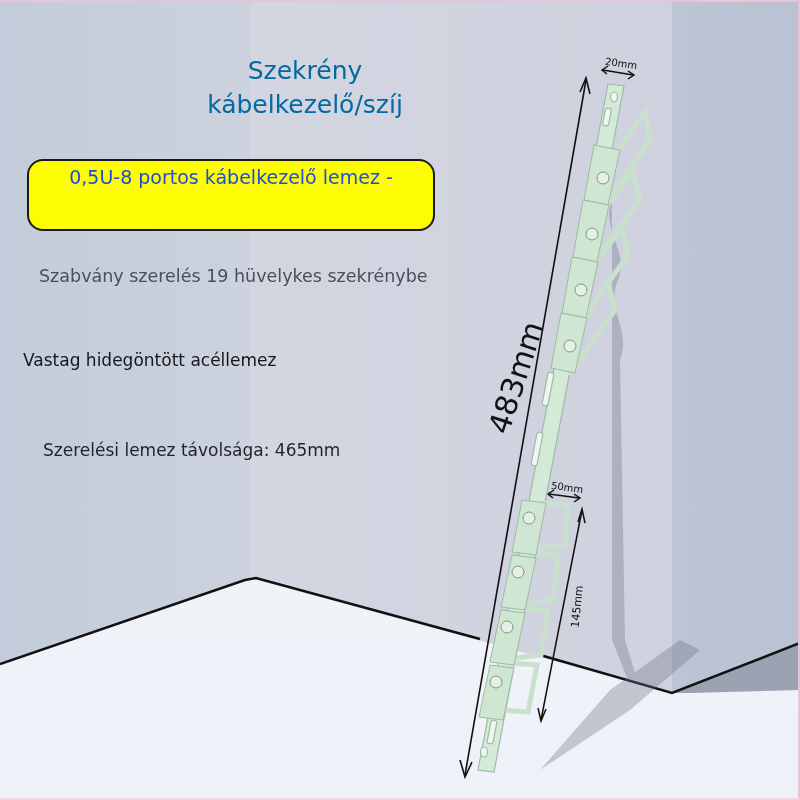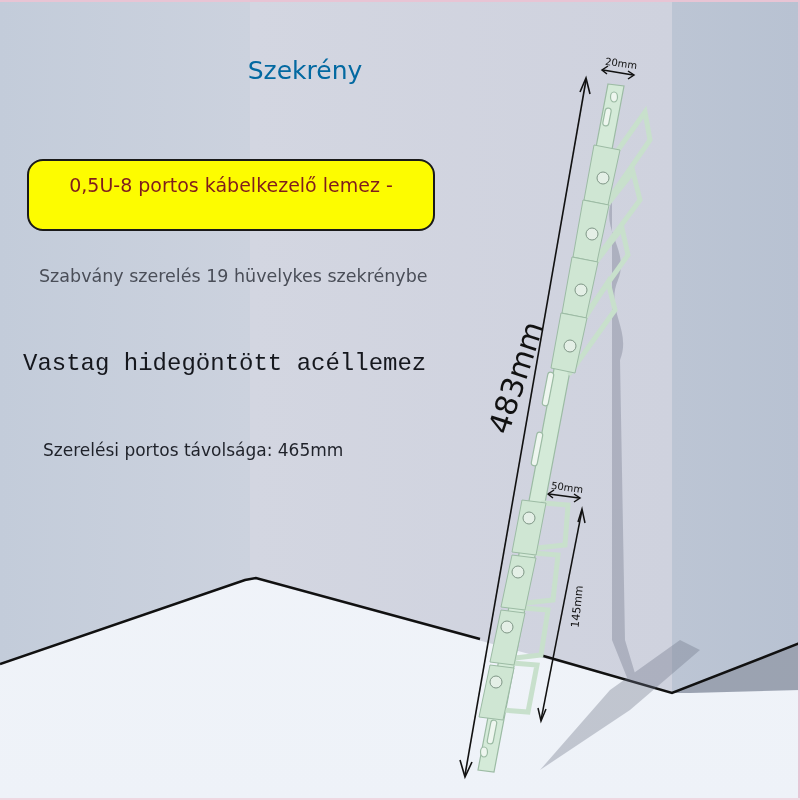--- a/index.html
+++ b/index.html
@@ -14,26 +14,26 @@
   .border-right { position: absolute; right: 0; top: 0; width: 2px; height: 800px; background: #e8c4d4; }
   .border-bottom { position: absolute; left: 0; bottom: 0; width: 800px; height: 2px; background: #f0d6e0; }
 
   .title {
     position: absolute; left: 160px; top: 54px; width: 290px;
     text-align: center; font-size: 25px; line-height: 34px; color: #0369a1;
   }
   .highlight-box {
     position: absolute; left: 27px; top: 159px; width: 408px; height: 72px;
     background: #fdfc00; border: 2px solid #1a1a1a; border-radius: 16px;
-    box-sizing: border-box; text-align: center; color: #7f1d1d;
-    font-size: 19px; line-height: 27px; padding-top: 11px;
+    box-sizing: border-box; text-align: center; color: #1d4ed8;
+    font-size: 19px; line-height: 27px; padding-top: 3px;
   }
   .line { position: absolute; white-space: nowrap; }
   .std { left: 39px; top: 266px; font-size: 17.5px; color: #4a4e58; }
-  .thick { left: 23px; top: 350px; font-size: 24px; color: #15171d; font-family: Liberation Mono, monospace; }
+  .thick { left: 23px; top: 350px; font-size: 17px; color: #15171d; }
   .holes { left: 43px; top: 440px; font-size: 17px; color: #1f222a; }
 
   .dim { position: absolute; font-size: 10px; color: #111; white-space: nowrap; }
   .dim-483 { left: 458px; top: 360px; font-size: 30px; color: #111; transform: rotate(-72deg); transform-origin: center; }
   .dim-20 { left: 605px; top: 58px; transform: rotate(8deg); }
   .dim-50 { left: 551px; top: 482px; transform: rotate(8deg); }
   .dim-145 { left: 556px; top: 600px; transform: rotate(-84deg); font-size: 11px; }
 </style>
 </head>
 <body>
@@ -155,26 +155,27 @@
     </g>
   </svg>
 </div>
 
 <div class="border-top"></div>
 <div class="border-right"></div>
 <div class="border-bottom"></div>
 
 <div class="title">
   <div>Szekrény</div>
+  <div>kábelkezelő/szíj</div>
 </div>
 
 <div class="highlight-box">
   <div>0,5U-8 portos kábelkezelő lemez -</div>
 </div>
 
 <div class="line std">Szabvány szerelés 19 hüvelykes szekrénybe</div>
 <div class="line thick">Vastag hidegöntött acéllemez</div>
-<div class="line holes">Szerelési portos távolsága: 465mm</div>
+<div class="line holes">Szerelési lemez távolsága: 465mm</div>
 
 <div class="dim dim-483">483mm</div>
 <div class="dim dim-20">20mm</div>
 <div class="dim dim-50">50mm</div>
 <div class="dim dim-145">145mm</div>
 
 </body></html>

